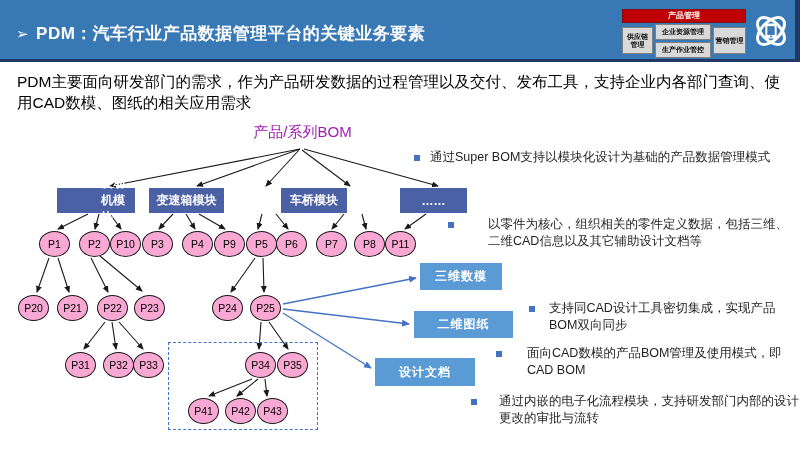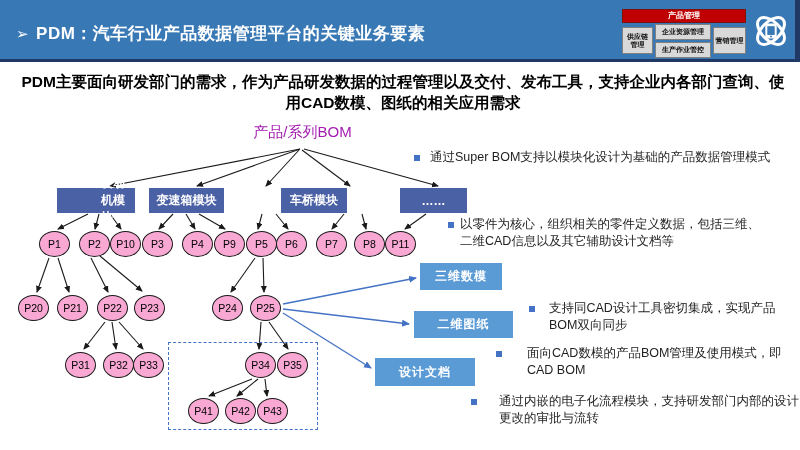--- a/index.html
+++ b/index.html
@@ -18,21 +18,21 @@
   .mini-top { position:absolute; left:0; top:0; width:124px; height:14px; background:#C00000; color:#fff; font-weight:bold; font-size:8px; display:flex; align-items:center; justify-content:center; border:1px solid #7f1010; }
   .mini-cell { position:absolute; background:#D9D9D9; border:1px solid #808080; display:flex; align-items:center; justify-content:center; text-align:center; font-weight:bold; padding:1px; }
   .mini-left  { left:0;   top:18px; width:31px; height:27px; }
   .mini-mid1  { left:33px; top:15px; width:56px; height:16px; }
   .mini-mid2  { left:33px; top:33px; width:56px; height:16px; }
   .mini-right { left:91px; top:18px; width:33px; height:27px; }
 
   .logo { position:absolute; left:750px; top:10px; width:42px; height:42px; }
 
   
-  .intro { position:absolute; left:17px; top:71px; width:772px; color:#000; font-size:15.5px; line-height:21px; font-weight:bold;text-align:center; }
+  .intro { position:absolute; left:17px; top:71px; width:772px; color:#000; font-size:15.5px; line-height:21px; font-weight:normal; }
 
   
   .lines { position:absolute; left:0; top:0; width:800px; height:450px; pointer-events:none; }
   .root-label { position:absolute; left:225px; top:123px; width:155px; text-align:center; font-size:15px; color:#a21caf; }
   .mod { position:absolute; height:25px; background:#4B61A5; color:#fff; font-weight:bold; font-size:12px; display:flex; align-items:center; justify-content:center; top:188px; }
   .m1 { left:57px;  width:78px;padding-left:44px; }
   .m2 { left:149px; width:75px; }
   .m3 { left:236px; width:66px;margin-left:45px; }
   .m4 { left:319px; width:73px; }
   .m5 { left:400px; width:67px; }
@@ -42,21 +42,21 @@
   .doc1 { left:420px; top:263px; width:82px;  height:27px; }
   .doc2 { left:414px; top:311px; width:99px;  height:27px; }
   .doc3 { left:375px; top:358px; width:100px; height:28px; }
   .doc4 { left:330px; top:406px; width:100px; height:28px; }
 
   
   .bullet { position:absolute; color:#1f1f1f; font-size:12.5px; line-height:17px; }
   .bsq { position:absolute; width:6px; height:6px; background:#4472C4; }
   .b1t { left:430px; top:149px; width:356px; }
   .b1s { left:414px; top:155px; }
-  .b2t { left:460px; top:216px; width:306px; }
+  .b2t { left:488px; top:216px; width:306px; }
   .b2s { left:448px; top:222px; }
   .b3t { left:549px; top:300px; width:252px; }
   .b3s { left:529px; top:306px; }
   .b4t { left:527px; top:345px; width:276px; }
   .b4s { left:496px; top:351px; }
   .b5t { left:499px; top:393px; width:300px; }
   .b5s { left:471px; top:399px; }
 </style>
 </head>
 <body>

